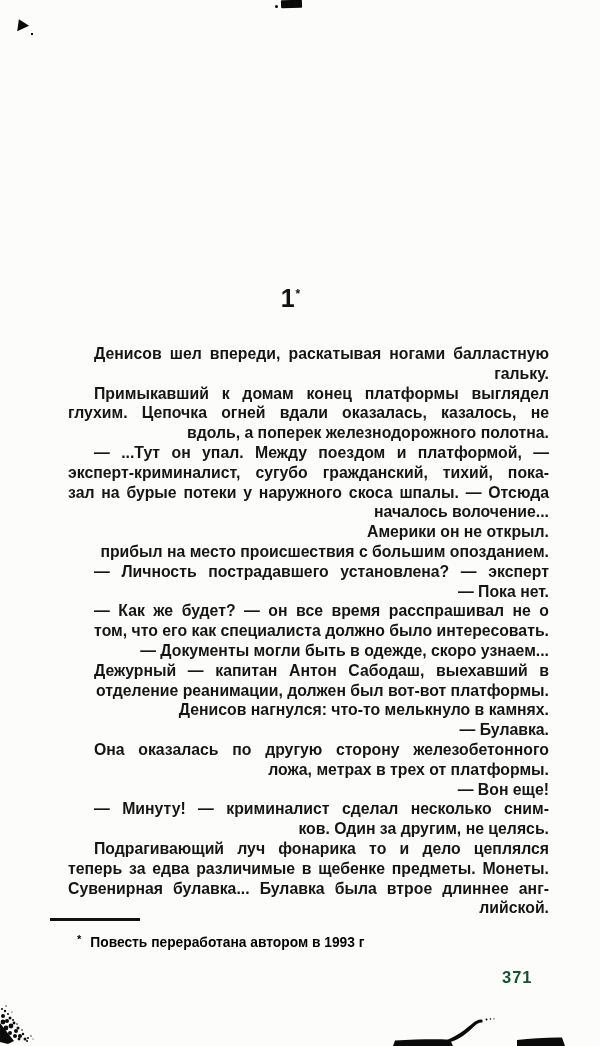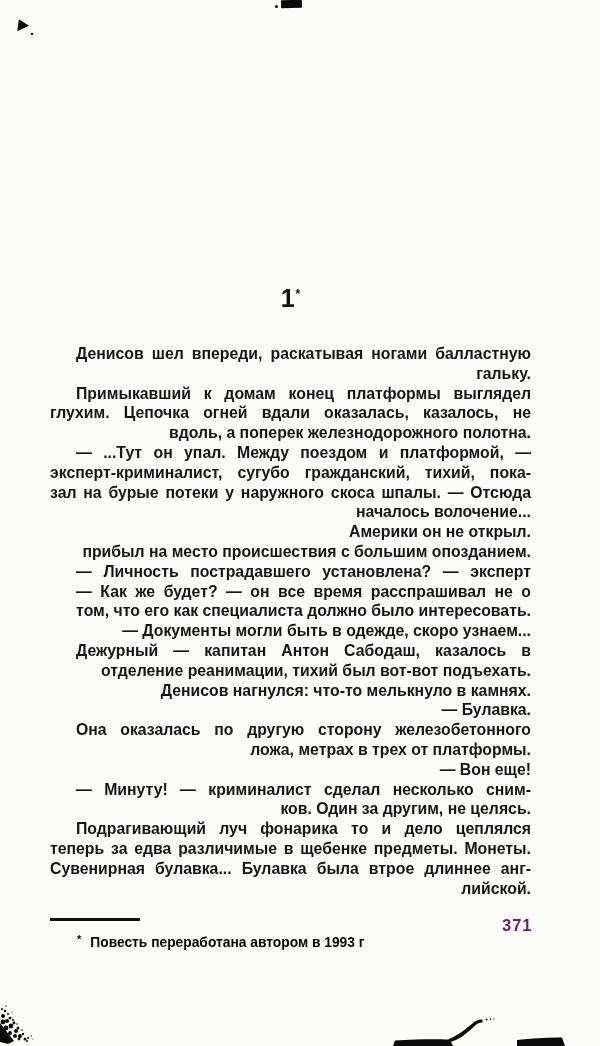--- a/index.html
+++ b/index.html
@@ -41,21 +41,21 @@
   .chapter-heading {
     position: absolute; left: 50px; top: 280px; width: 481px;
     text-align: center;
     font-size: 25px; font-weight: 700; line-height: 28px;
     letter-spacing: 1px;
   }
   .chapter-heading sup { font-size: 12px; font-weight: 700; vertical-align: super; letter-spacing: 0; }
 
   
   .body-text {
-    position: absolute; left: 50px; top: 344px; width: 481px;
+    position: absolute; left: 68px; top: 344px; width: 481px;
     font-size: 15.8px; font-weight: 700; line-height: 19.8px;
     color: #151515;
   }
   .line { width: 100%; }
   .line.j { text-align: justify; text-align-last: justify; text-justify: inter-word; }
   .line.e { text-align: right; }
   .line.i { text-indent: 26px; }
 
   
   .footnote-rule {
@@ -66,22 +66,22 @@
     position: absolute; left: 50px; top: 930px; width: 470px;
     font-size: 13.8px; font-weight: 700; line-height: 18px; color: #000000;
   }
   .footnote .fn-marker {
     display: inline-block; margin-left: 27px; margin-right: 9px;
     font-size: 11px; vertical-align: 4px;
   }
 
   
   .page-number {
-    position: absolute; left: 502px; top: 916px;
-    font-size: 16.5px; font-weight: 700; letter-spacing: 1px; color: #701a75;
+    position: absolute; left: 502px; top: 968px;
+    font-size: 16.5px; font-weight: 700; letter-spacing: 1px; color: #14532d;
   }
 </style>
 </head>
 <body>
 
 <div class="page">
 
   <div class="mark-top-center"></div>
   <div class="mark-top-center-dot"></div>
   <div class="mark-top-left-arrow"></div>
@@ -95,25 +95,26 @@
     <div class="line i j">Примыкавший к домам конец платформы выглядел</div>
     <div class="line j">глухим. Цепочка огней вдали оказалась, казалось, не</div>
     <div class="line e">вдоль, а поперек железнодорожного полотна.</div>
     <div class="line i j">— ...Тут он упал. Между поездом и платформой, —</div>
     <div class="line j">эксперт-криминалист, сугубо гражданский, тихий, пока-</div>
     <div class="line j">зал на бурые потеки у наружного скоса шпалы. — Отсюда</div>
     <div class="line e">началось волочение...</div>
     <div class="line i e">Америки он не открыл.</div>
     <div class="line e">прибыл на место происшествия с большим опозданием.</div>
     <div class="line i j">— Личность пострадавшего установлена? — эксперт</div>
+    <div class="line i e">— Пока нет.</div>
     <div class="line i j">— Как же будет? — он все время расспрашивал не о</div>
     <div class="line e">том, что его как специалиста должно было интересовать.</div>
     <div class="line i e">— Документы могли быть в одежде, скоро узнаем...</div>
-    <div class="line i j">Дежурный — капитан Антон Сабодаш, казалось в</div>
-    <div class="line e">отделение реанимации, тихий был вот-вот подъехать.</div>
+    <div class="line i j">Дежурный — капитан Антон Сабодаш, выехавший в</div>
+    <div class="line e">отделение реанимации, должен был вот-вот платформы.</div>
     <div class="line i e">Денисов нагнулся: что-то мелькнуло в камнях.</div>
     <div class="line i e">— Булавка.</div>
     <div class="line i j">Она оказалась по другую сторону железобетонного</div>
     <div class="line e">ложа, метрах в трех от платформы.</div>
     <div class="line i e">— Вон еще!</div>
     <div class="line i j">— Минуту! — криминалист сделал несколько сним-</div>
     <div class="line e">ков. Один за другим, не целясь.</div>
     <div class="line i j">Подрагивающий луч фонарика то и дело цеплялся</div>
     <div class="line j">теперь за едва различимые в щебенке предметы. Монеты.</div>
     <div class="line j">Сувенирная булавка... Булавка была втрое длиннее анг-</div>

